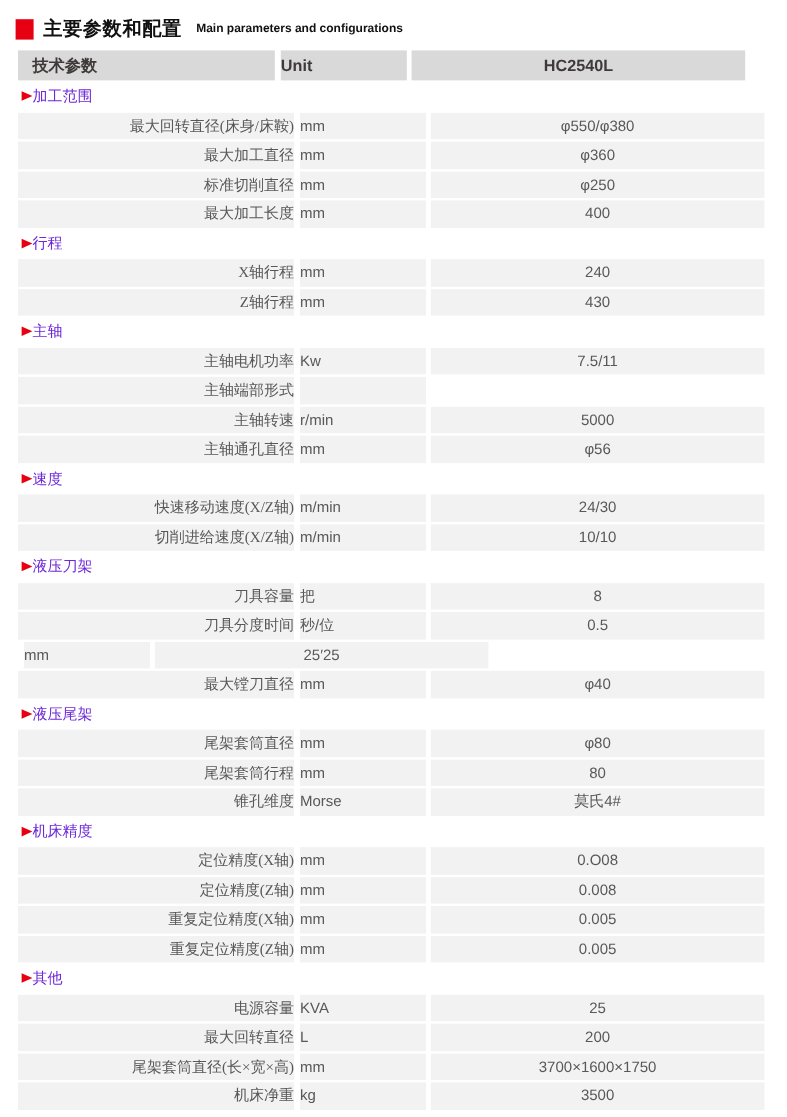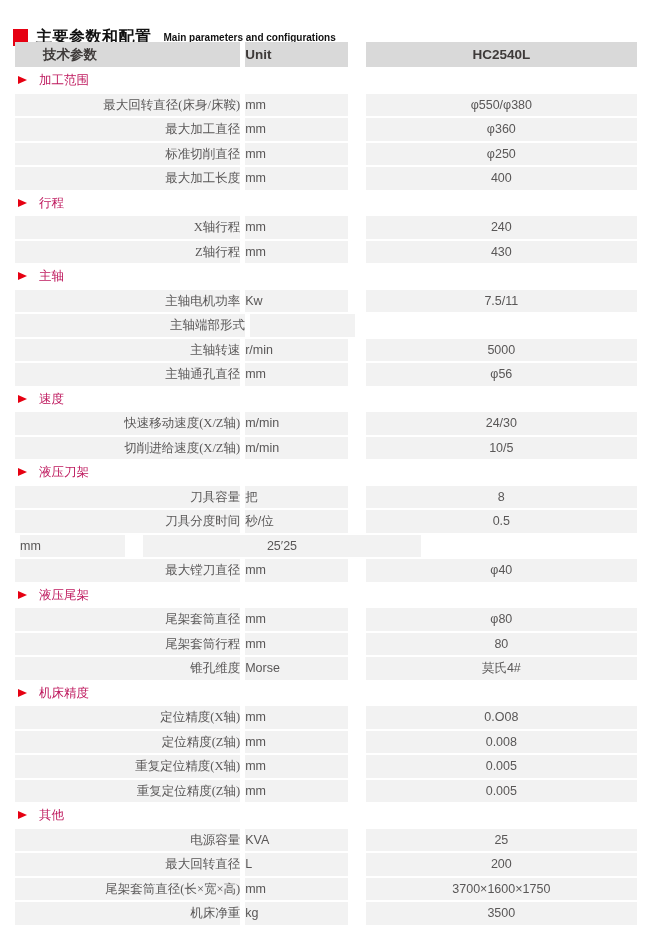--- a/index.html
+++ b/index.html
@@ -3,65 +3,65 @@
 <meta charset="utf-8">
 <style>
   html,body{margin:0;padding:0;}
   body{
     width:656px;height:931px;background:#ffffff;
     font-family:"Liberation Sans","DejaVu Sans",sans-serif;
     position:relative;overflow:hidden;
   }
   .title-bar{
     display:flex;align-items:center;
-    padding:24px 0 0 13px;height:26px;
+    padding:11px 0 0 13px;height:26px;
   }
   .title-square{
     width:15px;height:17px;background:var(--accent,#e60012);
     margin-right:8px;flex:0 0 auto;
   }
   .title-cn{
     font-size:16px;font-weight:bold;color:#111111;letter-spacing:0.5px;
   }
   .title-en{
     font-size:10px;font-weight:bold;color:#111111;margin-left:12px;
   }
   .spec-table{
     position:absolute;left:15px;top:42px;width:622px;
   }
   .t-row{
     display:flex;height:22.5px;margin-bottom:2px;
   }
   .t-row .c1{width:230px;}
   .t-row .c2{width:105px;margin-left:5px;text-align:left;}
-  .t-row .c3{width:278px;margin-left:18px;text-align:center;}
+  .t-row .c3{width:278px;margin-left:4px;text-align:center;}
   .t-row .cell{
     line-height:22.5px;font-size:12.5px;color:#595757;
     white-space:nowrap;overflow:hidden;
   }
   .header-row{height:25px;margin-bottom:2px;}
   .header-row .cell{
     background:#d9d9d9;line-height:25px;
     font-size:13.5px;font-weight:bold;color:#3e3a39;
   }
-  .header-row .c1{padding-left:28px;width:202px;}
+  .header-row .c1{padding-left:12px;width:202px;}
   .data-row .cell{background:#f2f2f2;}
   .data-row .c1{padding-left:28px;width:202px;text-align:right;font-family:Liberation Serif, serif;}
   .section-row{
     display:flex;align-items:center;height:22.5px;margin-bottom:2px;
     background:#ffffff;
   }
   .tri{
     width:0;height:0;margin-left:3px;
     border-left:9px solid var(--accent,#e60012);
     border-top:4.5px solid transparent;
     border-bottom:4.5px solid transparent;
   }
   .section-label{
-    margin-left:12px;font-size:12.5px;color:#be185d;line-height:22.5px;
+    margin-left:0;font-size:12.5px;color:#6d28d9;line-height:22.5px;
   }
 </style>
 </head>
 <body>
 
 <div class="title-bar">
   <div class="title-square"></div>
   <span class="title-cn">主要参数和配置</span>
   <span class="title-en">Main parameters and configurations</span>
 </div>
@@ -139,21 +139,21 @@
         <span class="section-label">速度</span>
       </div>
       <div class="t-row data-row">
         <div class="cell c1">快速移动速度(X/Z轴)</div>
         <div class="cell c2">m/min</div>
         <div class="cell c3">24/30</div>
       </div>
       <div class="t-row data-row">
         <div class="cell c1">切削进给速度(X/Z轴)</div>
         <div class="cell c2">m/min</div>
-        <div class="cell c3">10/5</div>
+        <div class="cell c3">10/10</div>
       </div>
       <div class="section-row">
         <div class="tri"></div>
         <span class="section-label">液压刀架</span>
       </div>
       <div class="t-row data-row">
         <div class="cell c1">刀具容量</div>
         <div class="cell c2">把</div>
         <div class="cell c3">8</div>
       </div>

